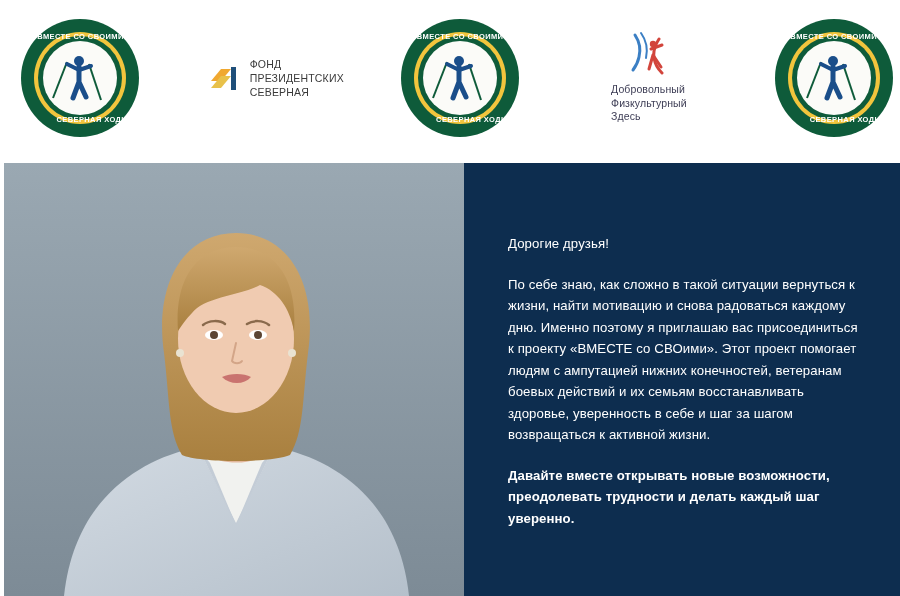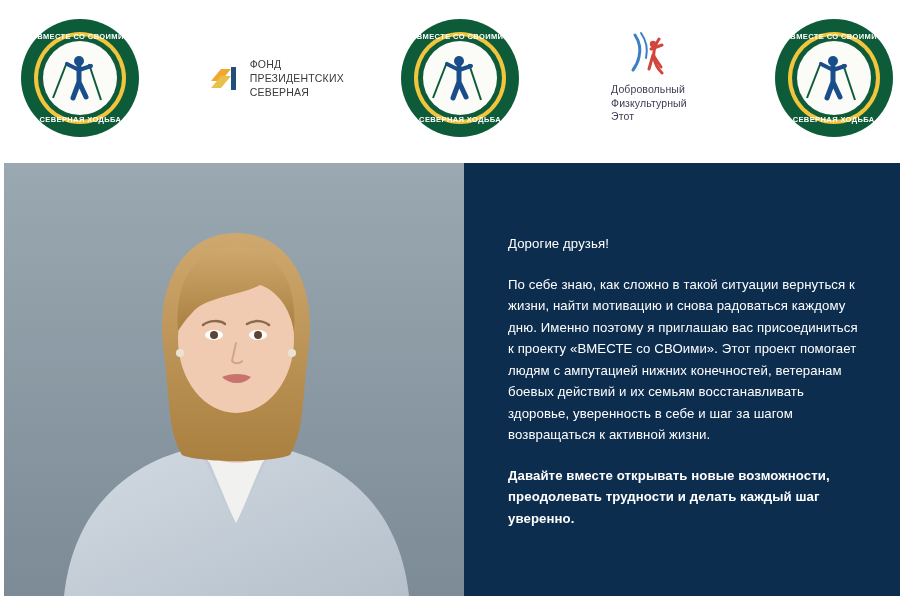--- a/index.html
+++ b/index.html
@@ -90,21 +90,21 @@
     width: 100%;
     text-align: center;
     color: #ffffff;
     font-size: 7.5px;
     font-weight: bold;
     letter-spacing: .4px;
     line-height: 9px;
   }
   .round-logo .bottom-text {
     position: absolute;
-    left: 0;
+    left: 17px;
     bottom: 13px;
     width: 100%;
     text-align: center;
     color: #ffffff;
     font-size: 7.5px;
     font-weight: bold;
     letter-spacing: .4px;
   }
 
   
@@ -251,21 +251,21 @@
         <svg class="dfs-mark" viewBox="0 0 40 44">
           <path d="M6 4 C10 10 12 18 10 26 C9 31 7 35 4 39" stroke="#3b7fc4" stroke-width="3" fill="none" stroke-linecap="round"></path>
           <path d="M12 2 C17 9 19 18 17 27" stroke="#3b7fc4" stroke-width="2" fill="none" stroke-linecap="round"></path>
           <path d="M30 8 C26 14 24 20 25 27 C26 33 29 38 33 42" stroke="#d2453c" stroke-width="3" fill="none" stroke-linecap="round"></path>
           <path d="M22 18 L33 14 M24 24 L20 38 M24 24 L32 36" stroke="#d2453c" stroke-width="3" fill="none" stroke-linecap="round"></path>
           <circle cx="24" cy="13" r="3.2" fill="#d2453c"></circle>
         </svg>
         <div class="dfs-text">
           <div>Добровольный</div>
           <div>Физкультурный</div>
-          <div>Этот</div>
+          <div>Здесь</div>
         </div>
       </div>
     </div>
 
     <div class="logo-slot slot-5">
       <div class="round-logo">
         <div class="ring-outer"></div>
         <div class="ring-inner"></div>
         <div class="core"></div>
         <div class="core2"></div>

